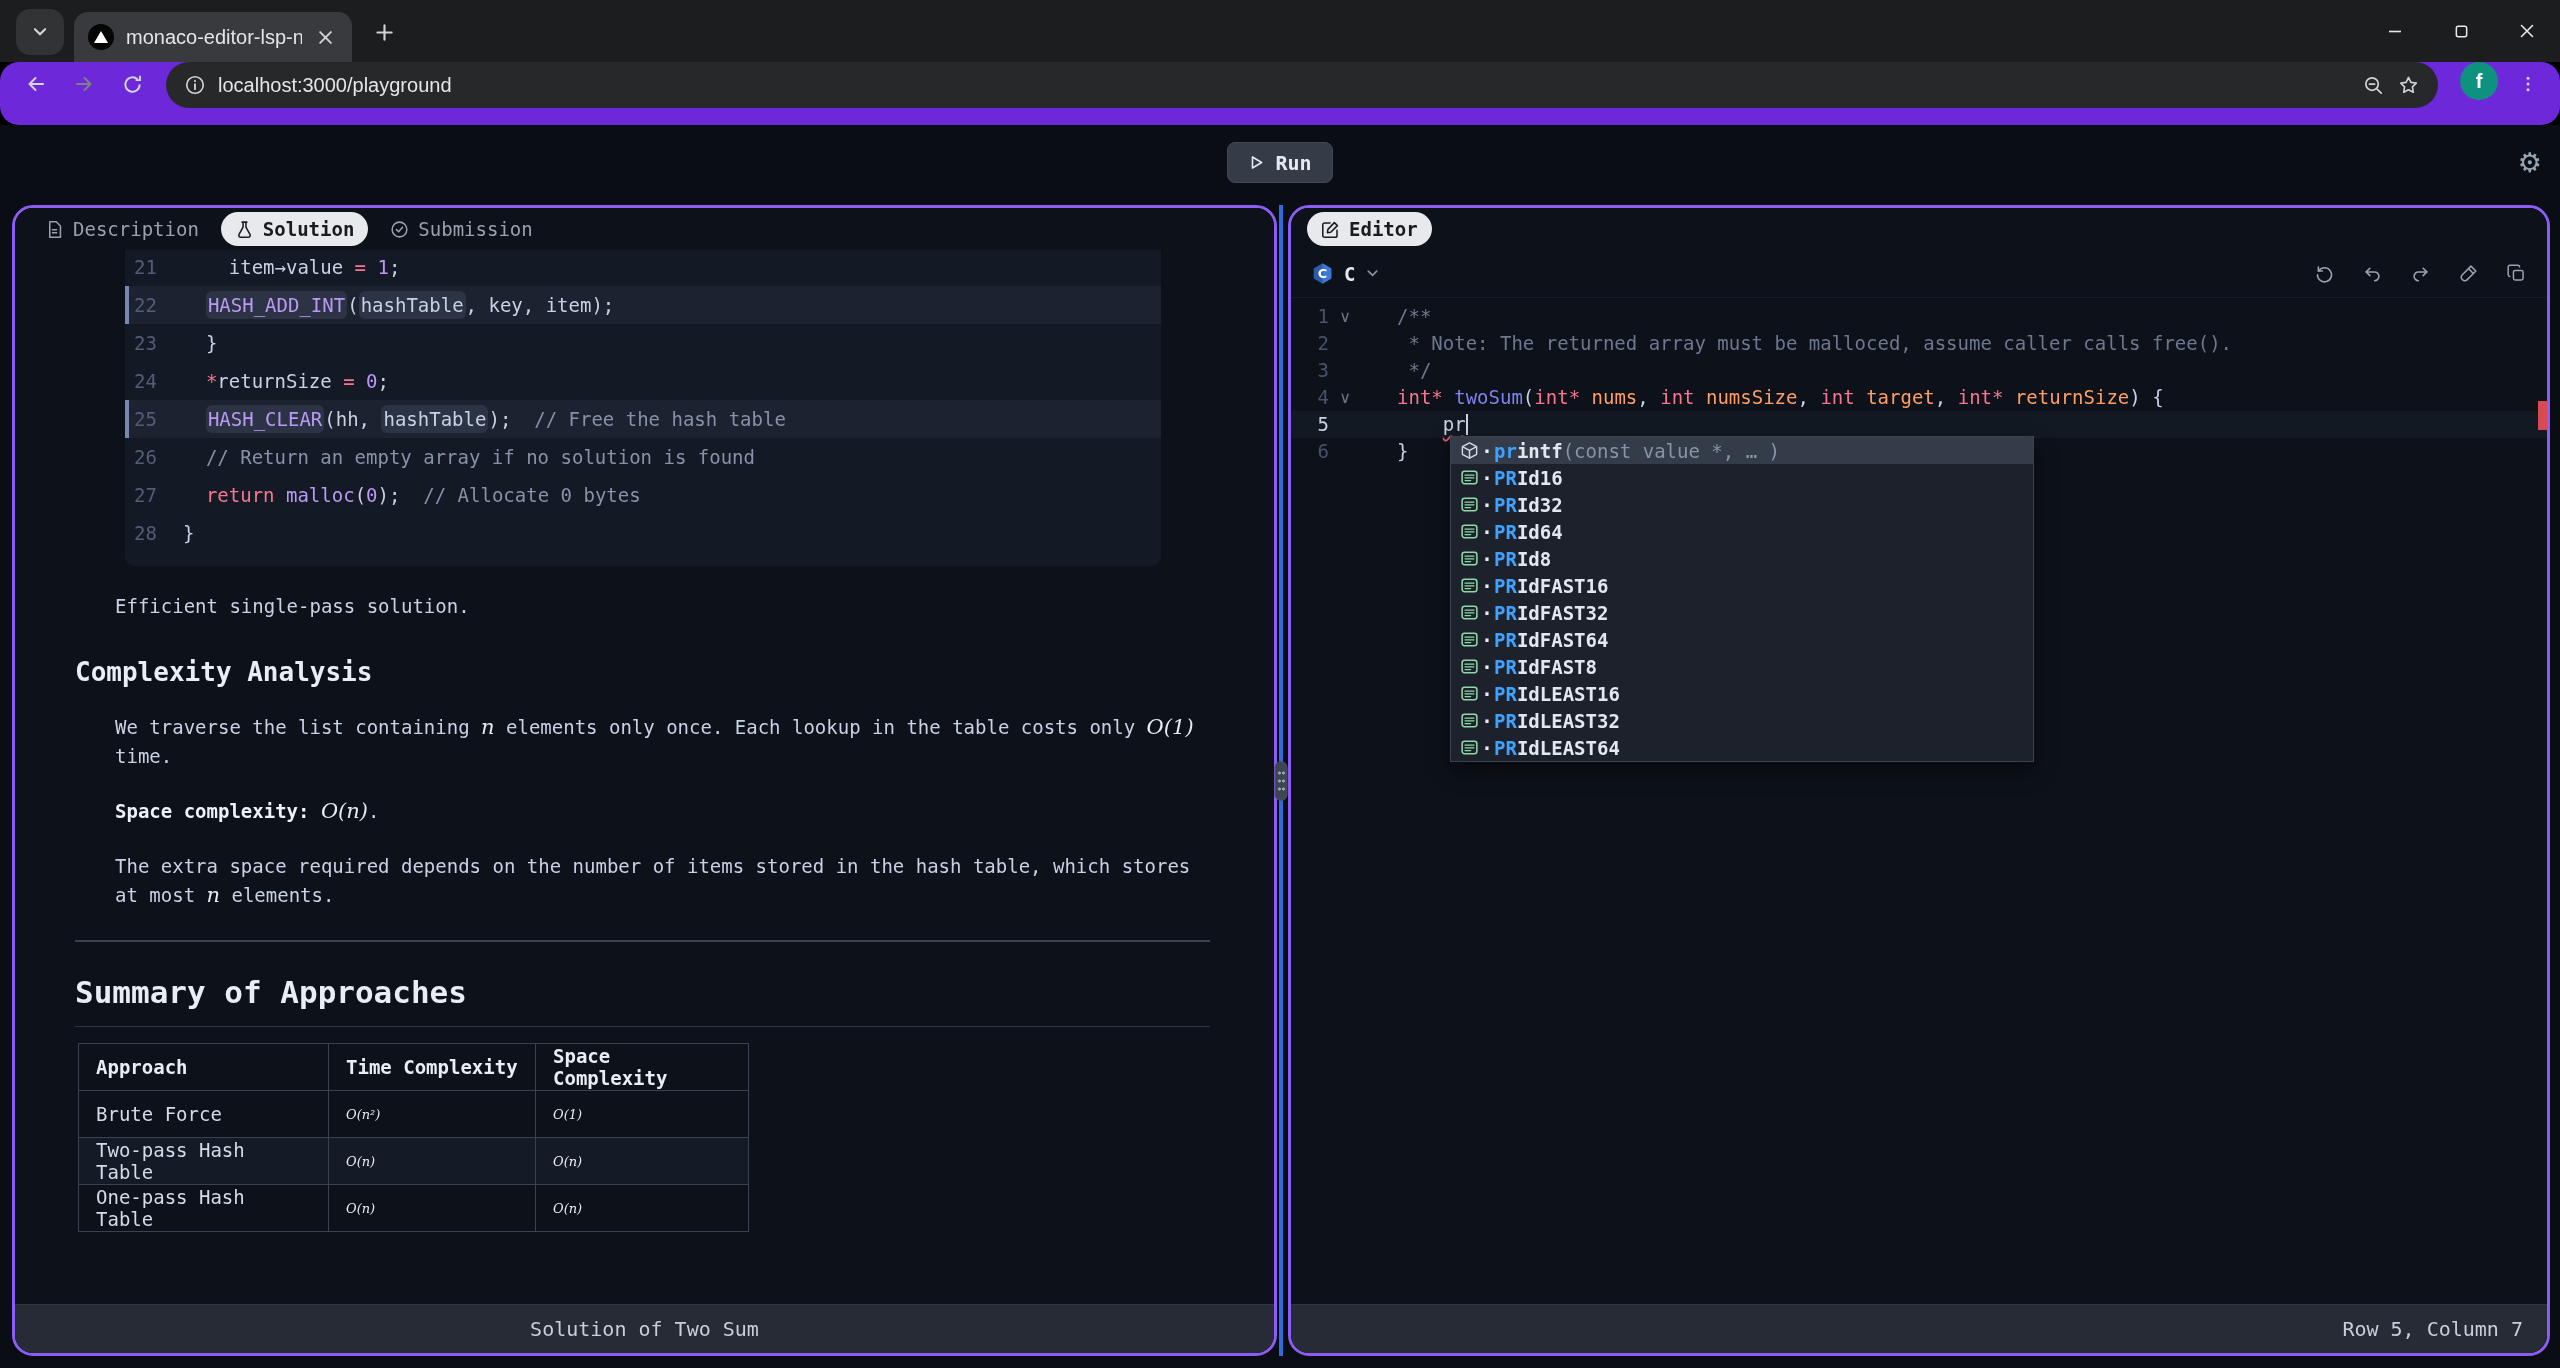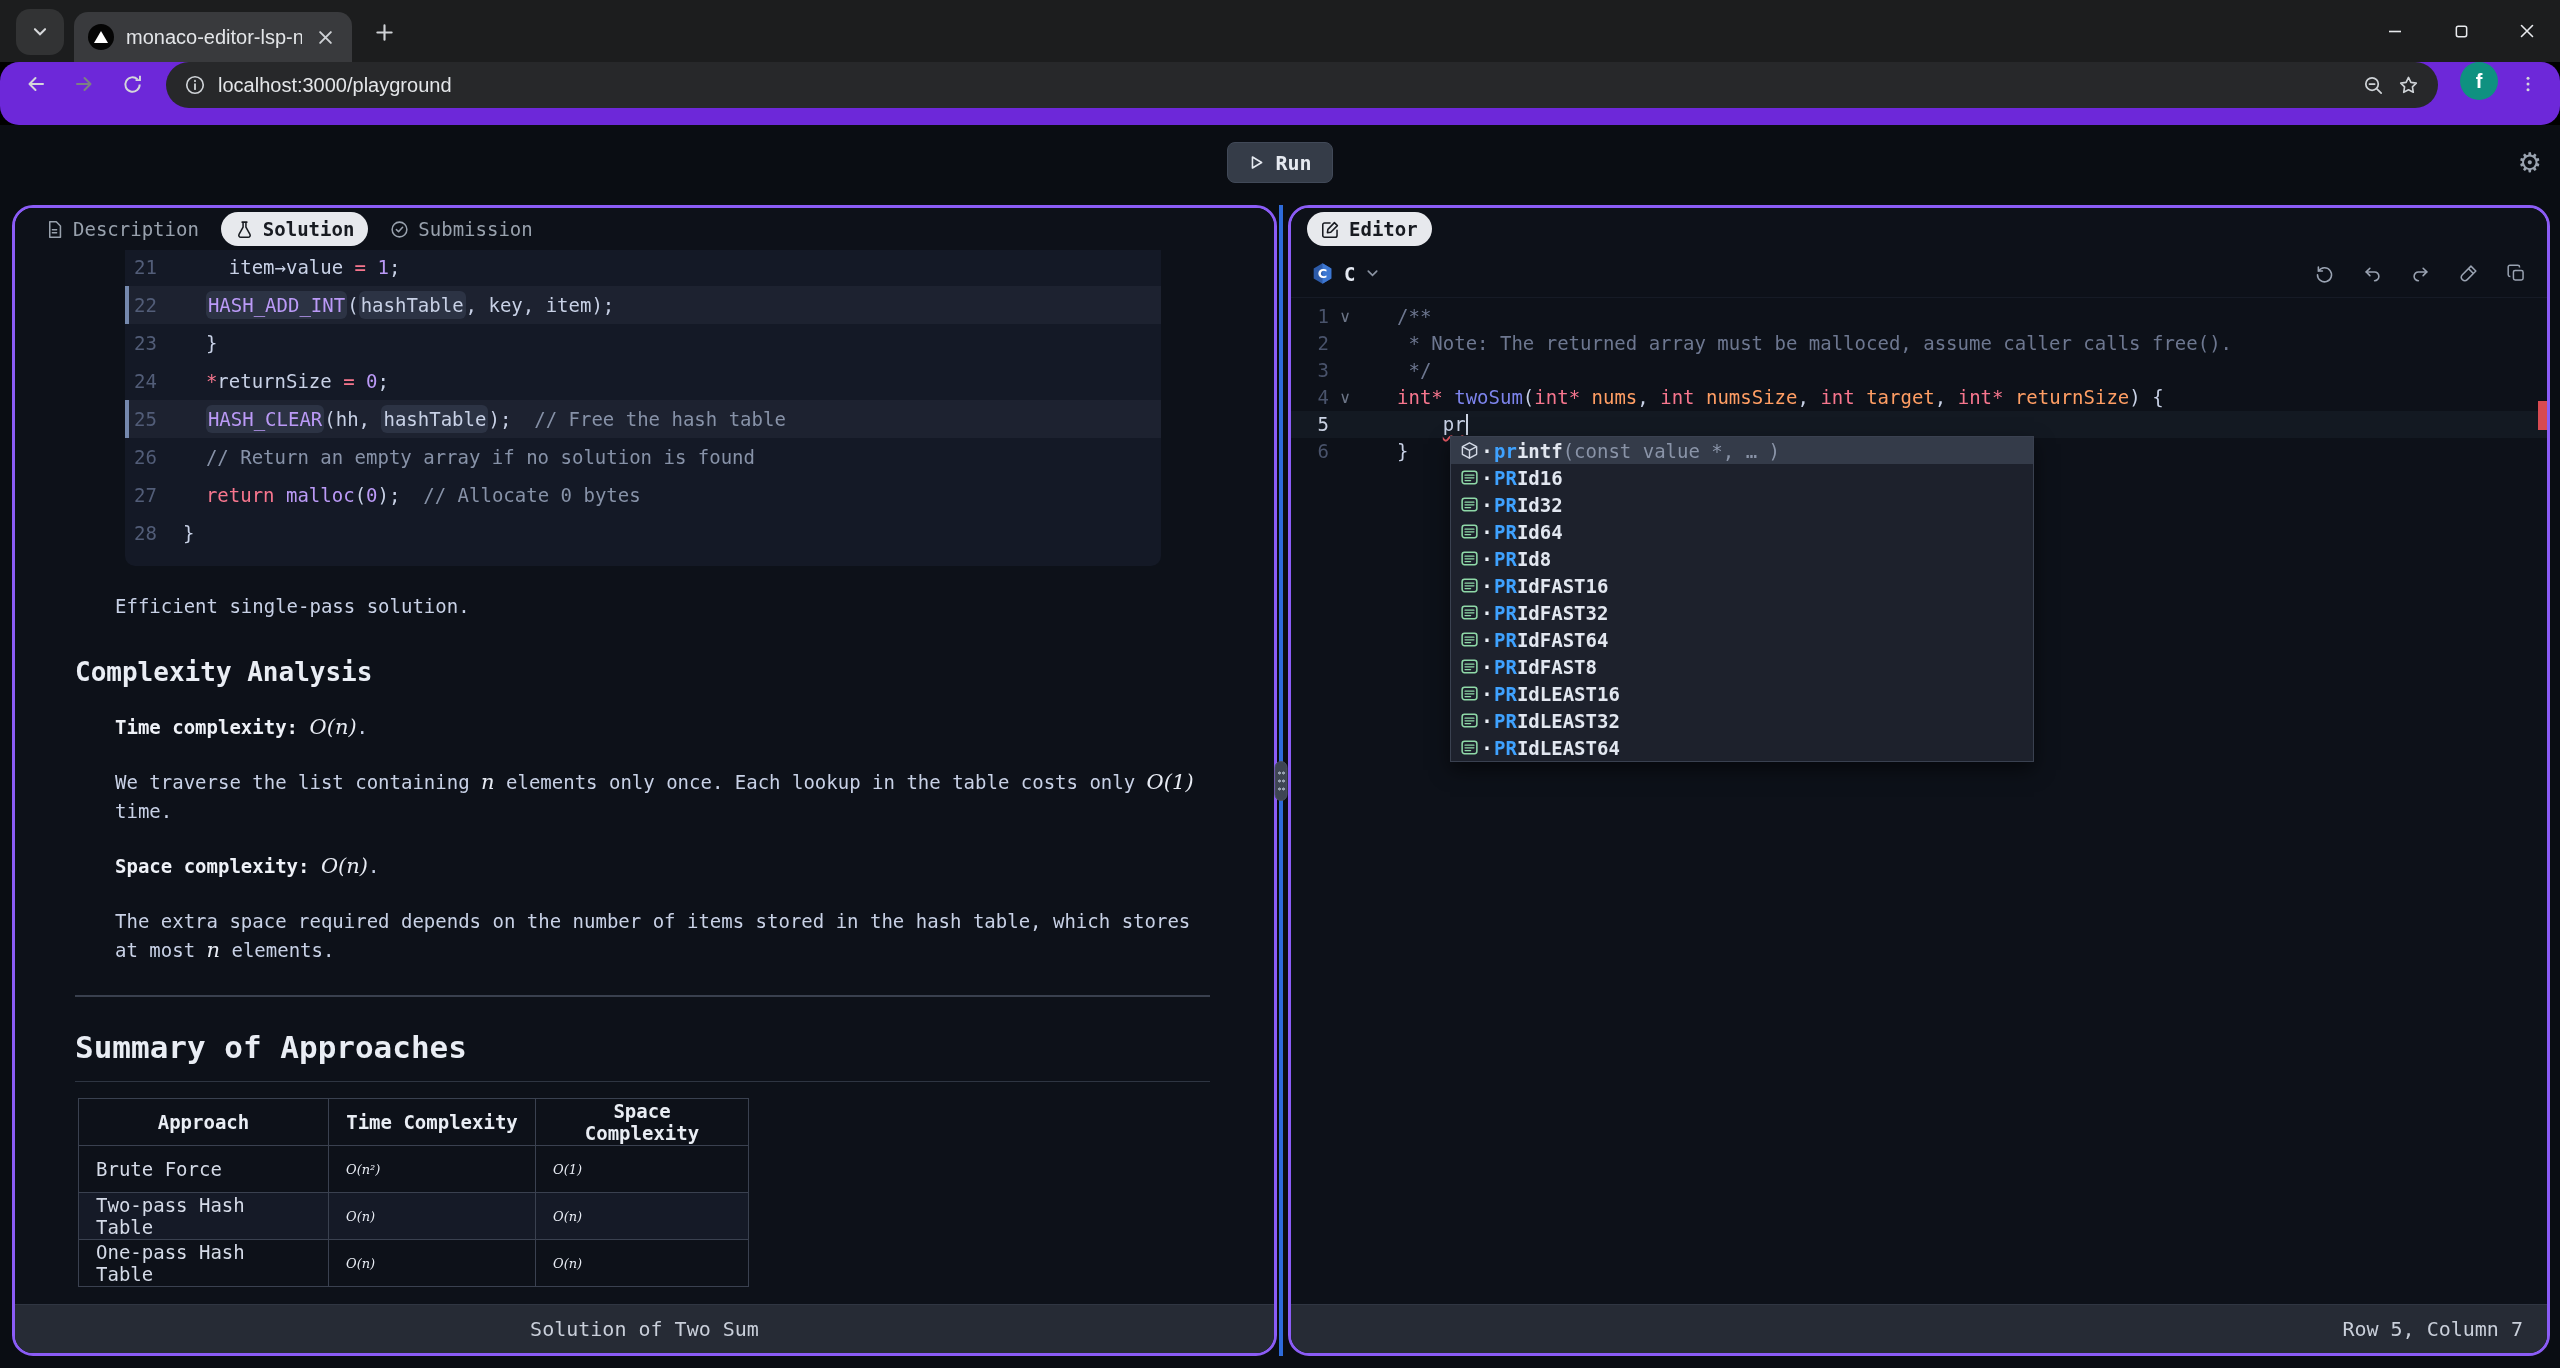--- a/index.html
+++ b/index.html
@@ -95,21 +95,21 @@
   .tk-cursor { display:inline-block; width:2px; height:21px; background:#ccd4e3; vertical-align:-4px; }
 
   .doc p { margin:26px 0 0 40px; max-width:1092px; font-size:19px; line-height:29px; }
   .doc h2 { margin:36px 0 0 0; font-size:26px; color:#e9edf4; font-weight:700; }
   .doc h1 { margin:32px 0 0 0; font-size:31px; color:#e9edf4; font-weight:700;
             padding-bottom:16px; border-bottom:1px solid #2e3542; }
   .doc hr { border:none; height:2px; background:#39404e; margin:30px 0 0 0; }
 
   .sumtable { margin:16px 0 0 3px; border-collapse:collapse; font-size:19px; }
   .sumtable th, .sumtable td { border:1px solid #3a4150; height:47px; padding:0 17px; text-align:left; }
-  .sumtable th { font-weight:700; color:#e9edf4; text-align:center; }
+  .sumtable th { font-weight:700; color:#e9edf4; text-align:left; }
   .sumtable col.c1 { width:250px; } .sumtable col.c2 { width:207px; } .sumtable col.c3 { width:213px; }
   .sumtable tr.stripe { background:#151a27; }
   .sumtable td.math { font-family:"DejaVu Serif", serif; font-style:italic; font-size:13px; color:#e7ebf3; }
 
   
   .etoolbar { position:absolute; top:42px; left:0; right:0; height:48px; display:flex; align-items:center;
               padding:0 20px; border-bottom:1px solid #161b26; }
   .langsel { display:flex; align-items:center; gap:10px; color:#e4e9f2; font-size:19px; font-weight:700; cursor:pointer; }
   .etools { margin-left:auto; display:flex; align-items:center; gap:27px; color:#9aa3b2; }
   .etools .ebtn { background:none; border:none; color:inherit; display:flex; cursor:pointer; padding:0; }
@@ -301,21 +301,20 @@
     <span class="dcode"><span class="tk-p">  </span><span class="tk-kw">return</span><span class="tk-p"> </span><span class="tk-fn">malloc</span><span class="tk-p">(</span><span class="tk-num">0</span><span class="tk-p">);  </span><span class="tk-cm">// Allocate 0 bytes</span></span>
   </div>
             <div class="dline">
     <span class="dln">28</span>
     <span class="dcode"><span class="tk-p">}</span></span>
   </div>
           </div>
 
         <p><span class="tk-p">Efficient single-pass solution.</span></p>
         <h2>Complexity Analysis</h2>
-        <p><span class="tk-b">Time complexity: </span><span class="tk-m">O(n)</span><span class="tk-p">.</span></p>
         <p><span class="tk-p">We traverse the list containing </span><span class="tk-m">n</span><span class="tk-p"> elements only once. Each lookup in the table costs only </span><span class="tk-m">O(1)</span><span class="tk-p"> time.</span></p>
         <p><span class="tk-b">Space complexity: </span><span class="tk-m">O(n)</span><span class="tk-p">.</span></p>
         <p><span class="tk-p">The extra space required depends on the number of items stored in the hash table, which stores at most </span><span class="tk-m">n</span><span class="tk-p"> elements.</span></p>
         <hr>
         <h1>Summary of Approaches</h1>
 
         <table class="sumtable">
           <colgroup>
               <col class="c1">
               <col class="c2">

